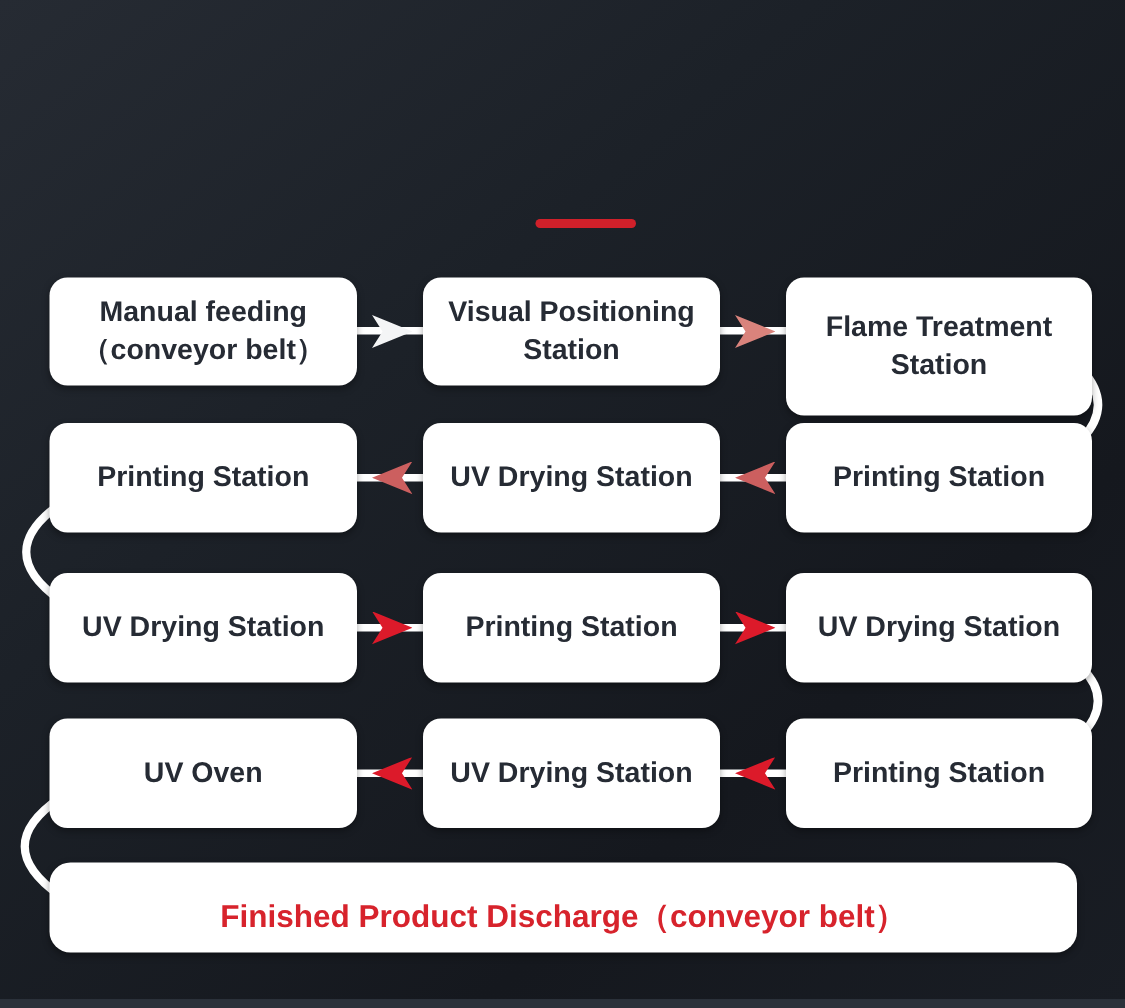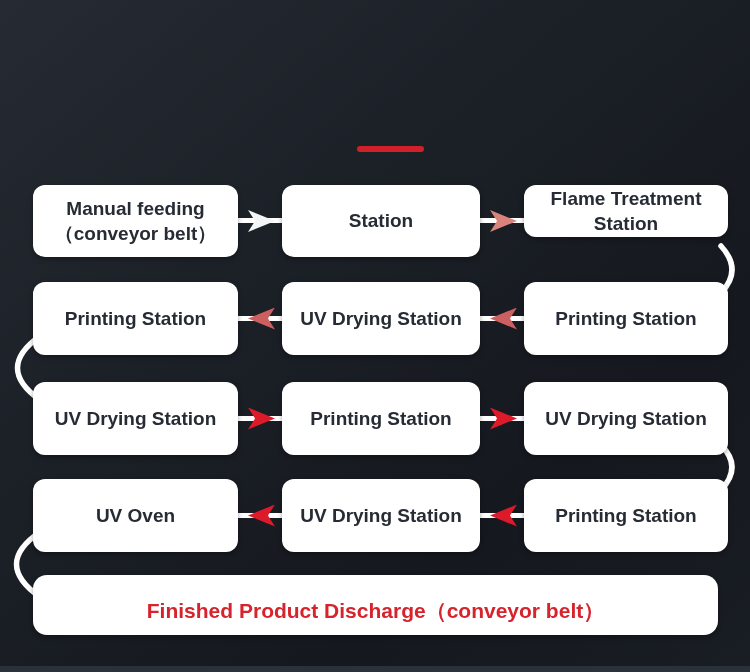--- a/index.html
+++ b/index.html
@@ -50,23 +50,24 @@
     <path d="M 721 445 Q 743 467 721 490" fill="none" stroke="#ffffff" stroke-width="5.5" stroke-linecap="round"></path>
     <path d="M 40 532 Q -7 564 40 597" fill="none" stroke="#ffffff" stroke-width="5.5" stroke-linecap="round"></path>
   </svg>
 
   <div id="grid">
       <div class="box" style="left: 33px; top: 185px; width: 205px; height: 72px;">
         <span>Manual feeding</span>
         <span>（conveyor belt）</span>
       </div>
       <div class="box" style="left: 282px; top: 185px; width: 198px; height: 72px;">
+        <span>Visual Positioning</span>
         <span>Station</span>
       </div>
-      <div class="box" style="left: 524px; top: 185px; width: 204px; height: 52px;">
+      <div class="box" style="left: 524px; top: 185px; width: 204px; height: 92px;">
         <span>Flame Treatment</span>
         <span>Station</span>
       </div>
       <div class="harrow" style="left: 232px; top: 210px;">
         <i class="aline"></i>
         <i class="ahead right" style="background: rgb(244, 245, 246);"></i>
       </div>
       <div class="harrow" style="left: 474px; top: 210px;">
         <i class="aline"></i>
         <i class="ahead right" style="background: rgb(217, 131, 124);"></i>

